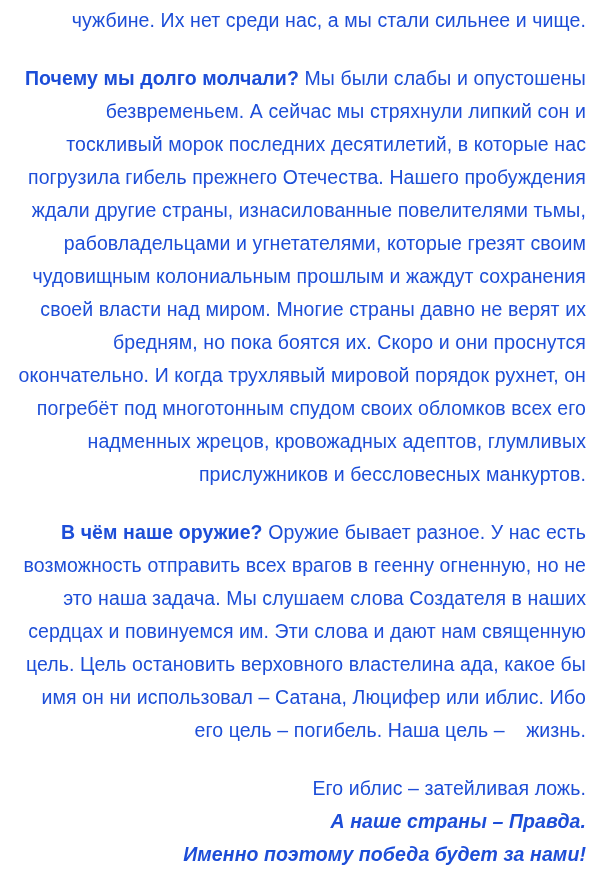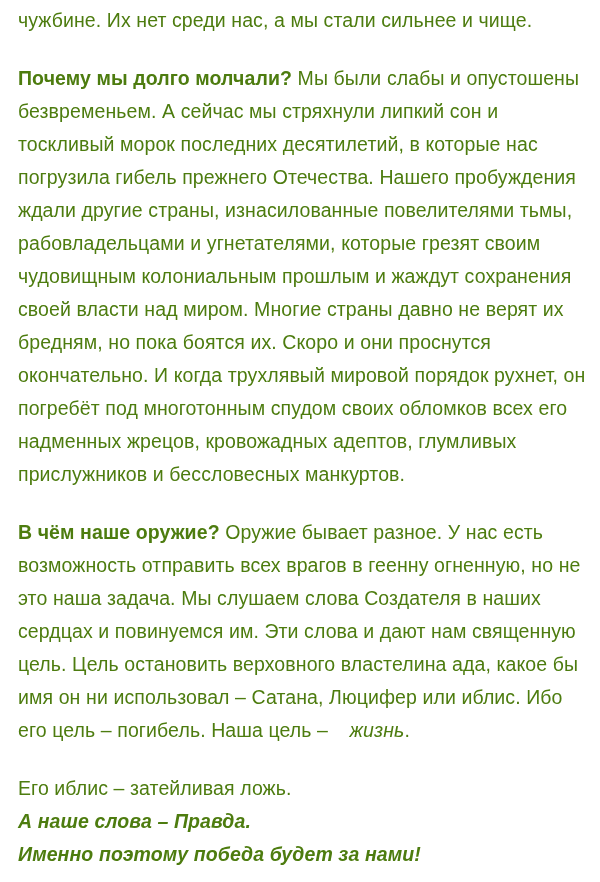--- a/index.html
+++ b/index.html
@@ -18,34 +18,33 @@
     min-height: 882px;
     box-sizing: border-box;
     padding: 0 14px 0 18px;
     background: #ffffff;
   }
   .para {
     font-size: 19.5px;
     line-height: 33px;
     letter-spacing: 0.1px;
     margin: 0;
-    color: #4d7c0f;
-    text-align: left;
+    color: #1d4ed8;
+    text-align: right;
   }
   .para + .para {
     margin-top: 25px;
   }
   .para.tight + .para.tight {
     margin-top: 0;
   }
   .lead-in {
     font-weight: bold;
   }
   .em-italic {
-    font-style: italic;
     margin-left: 16px;
   }
   .em-bold-italic {
     font-style: italic;
     font-weight: bold;
   }
   .first-block {
     padding-top: 4px;
   }
 </style>
@@ -64,21 +63,21 @@
 
   <p class="para">
     <span class="lead-in">В чём наше оружие?</span><span> Оружие бывает разное. У нас есть возможность отправить всех врагов в геенну огненную, но не это наша задача. Мы слушаем слова Создателя в наших сердцах и повинуемся им. Эти слова и дают нам священную цель. Цель остановить верховного властелина ада, какое бы имя он ни использовал – Сатана, Люцифер или иблис. Ибо его цель – погибель. Наша цель – </span><span class="em-italic">жизнь</span><span>.</span>
   </p>
 
   <p class="para tight">
     <span>Его иблис – затейливая ложь.</span>
   </p>
 
   <p class="para tight em-bold-italic">
-    <span>А наше слова – Правда.</span>
+    <span>А наше страны – Правда.</span>
   </p>
 
 
   <p class="para tight em-bold-italic">
     <span>Именно поэтому победа будет за нами!</span>
   </p>
 
 </div>
 
 </body></html>

